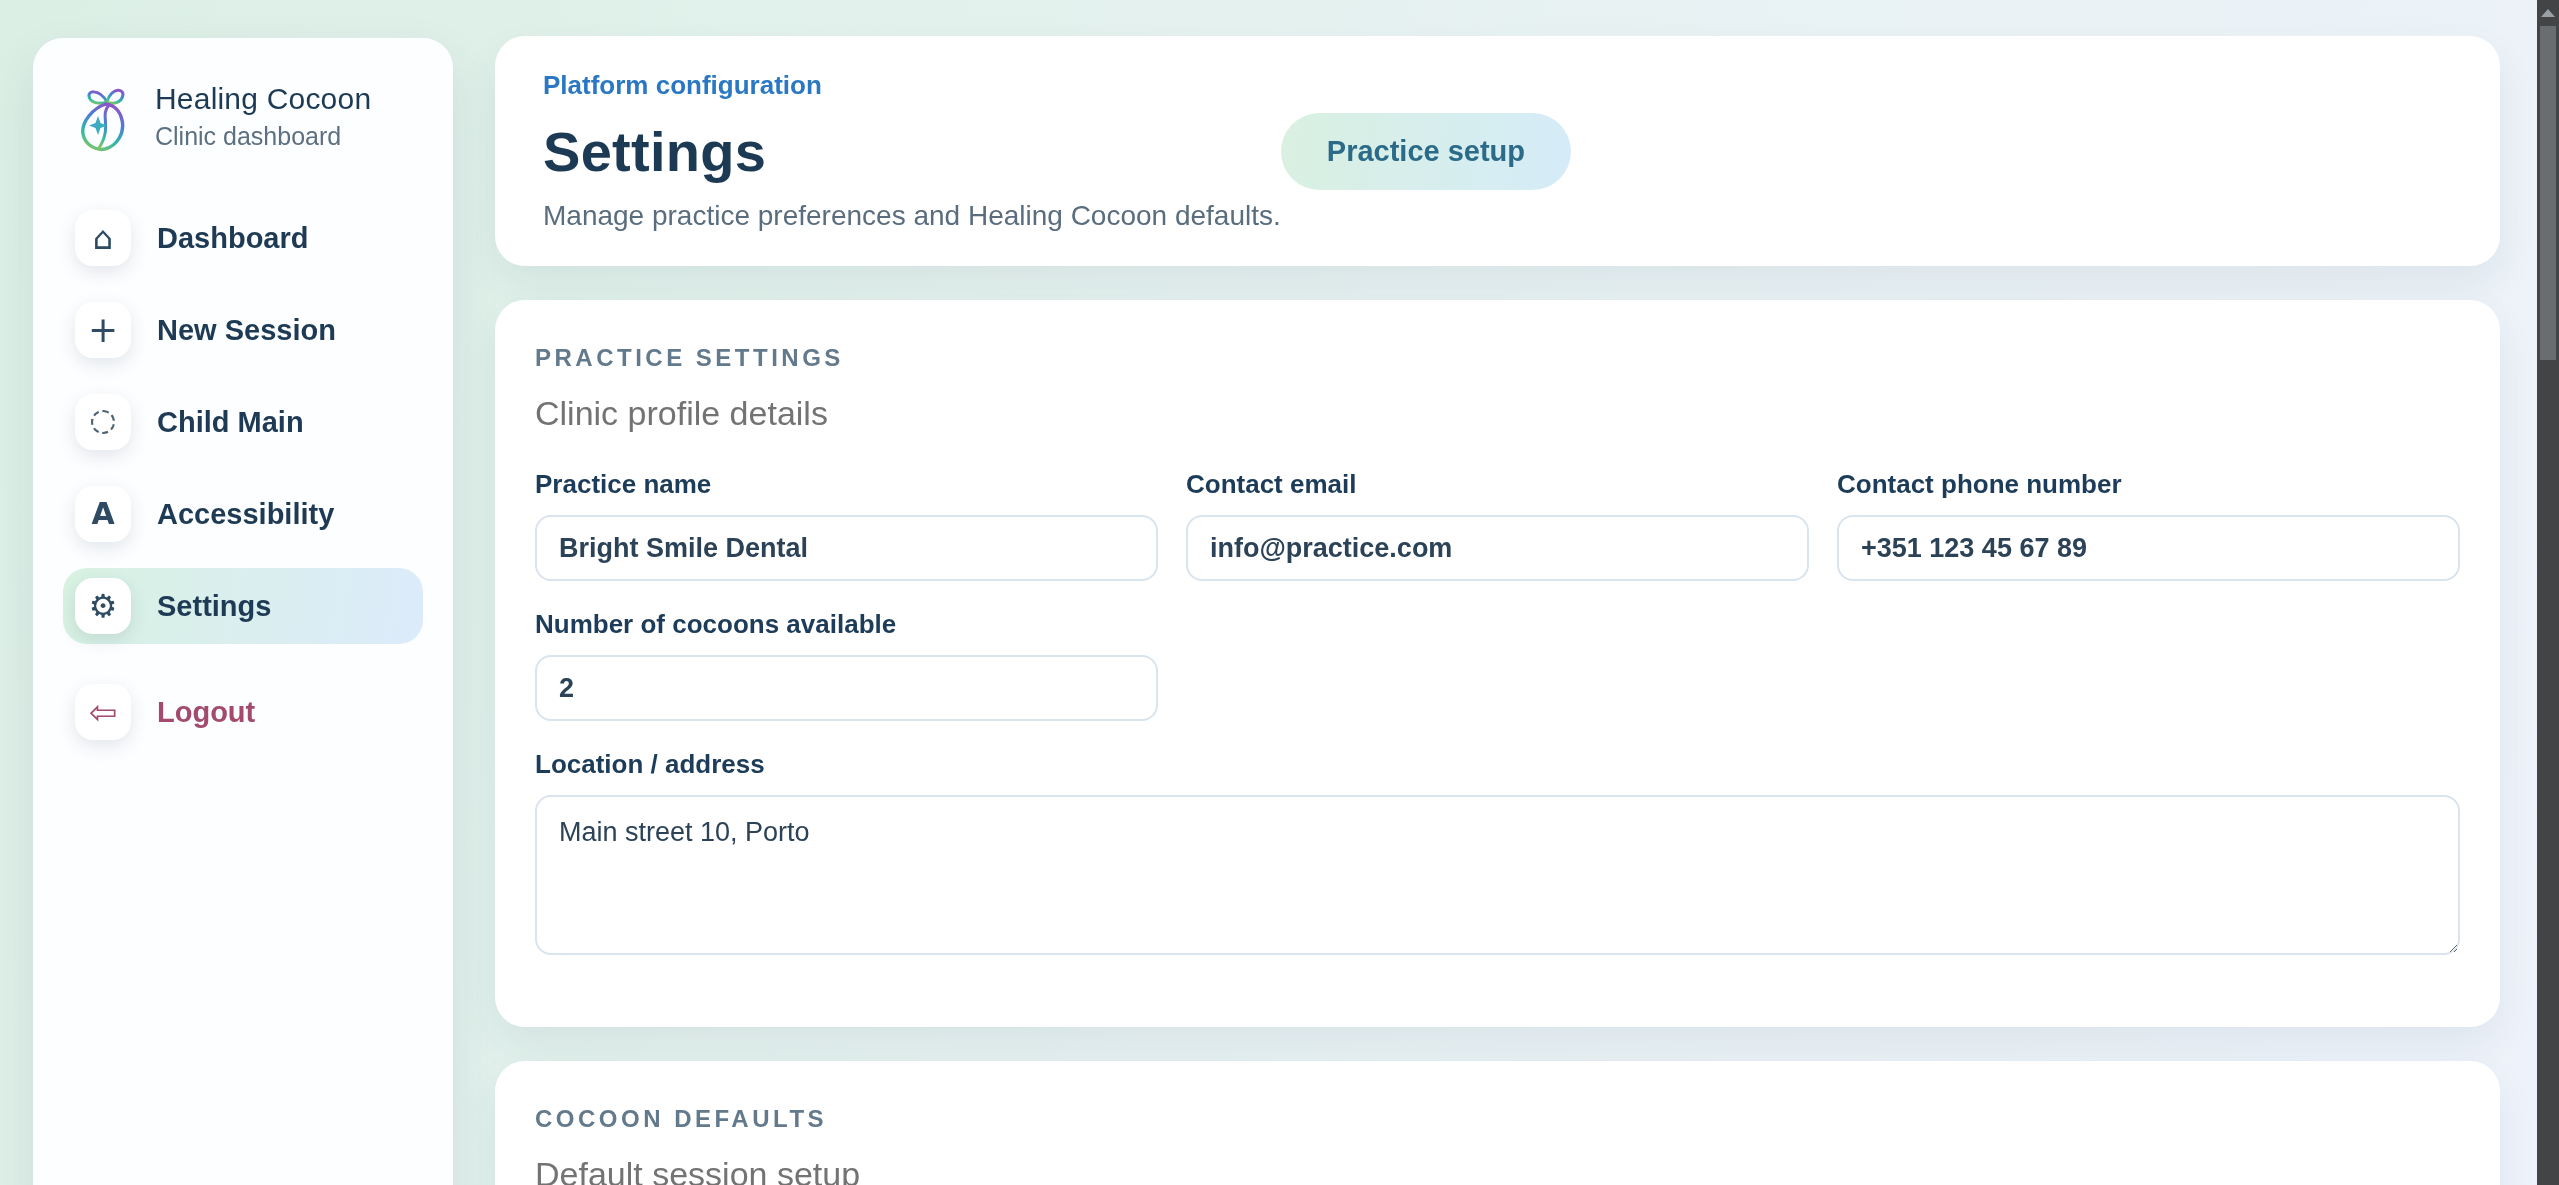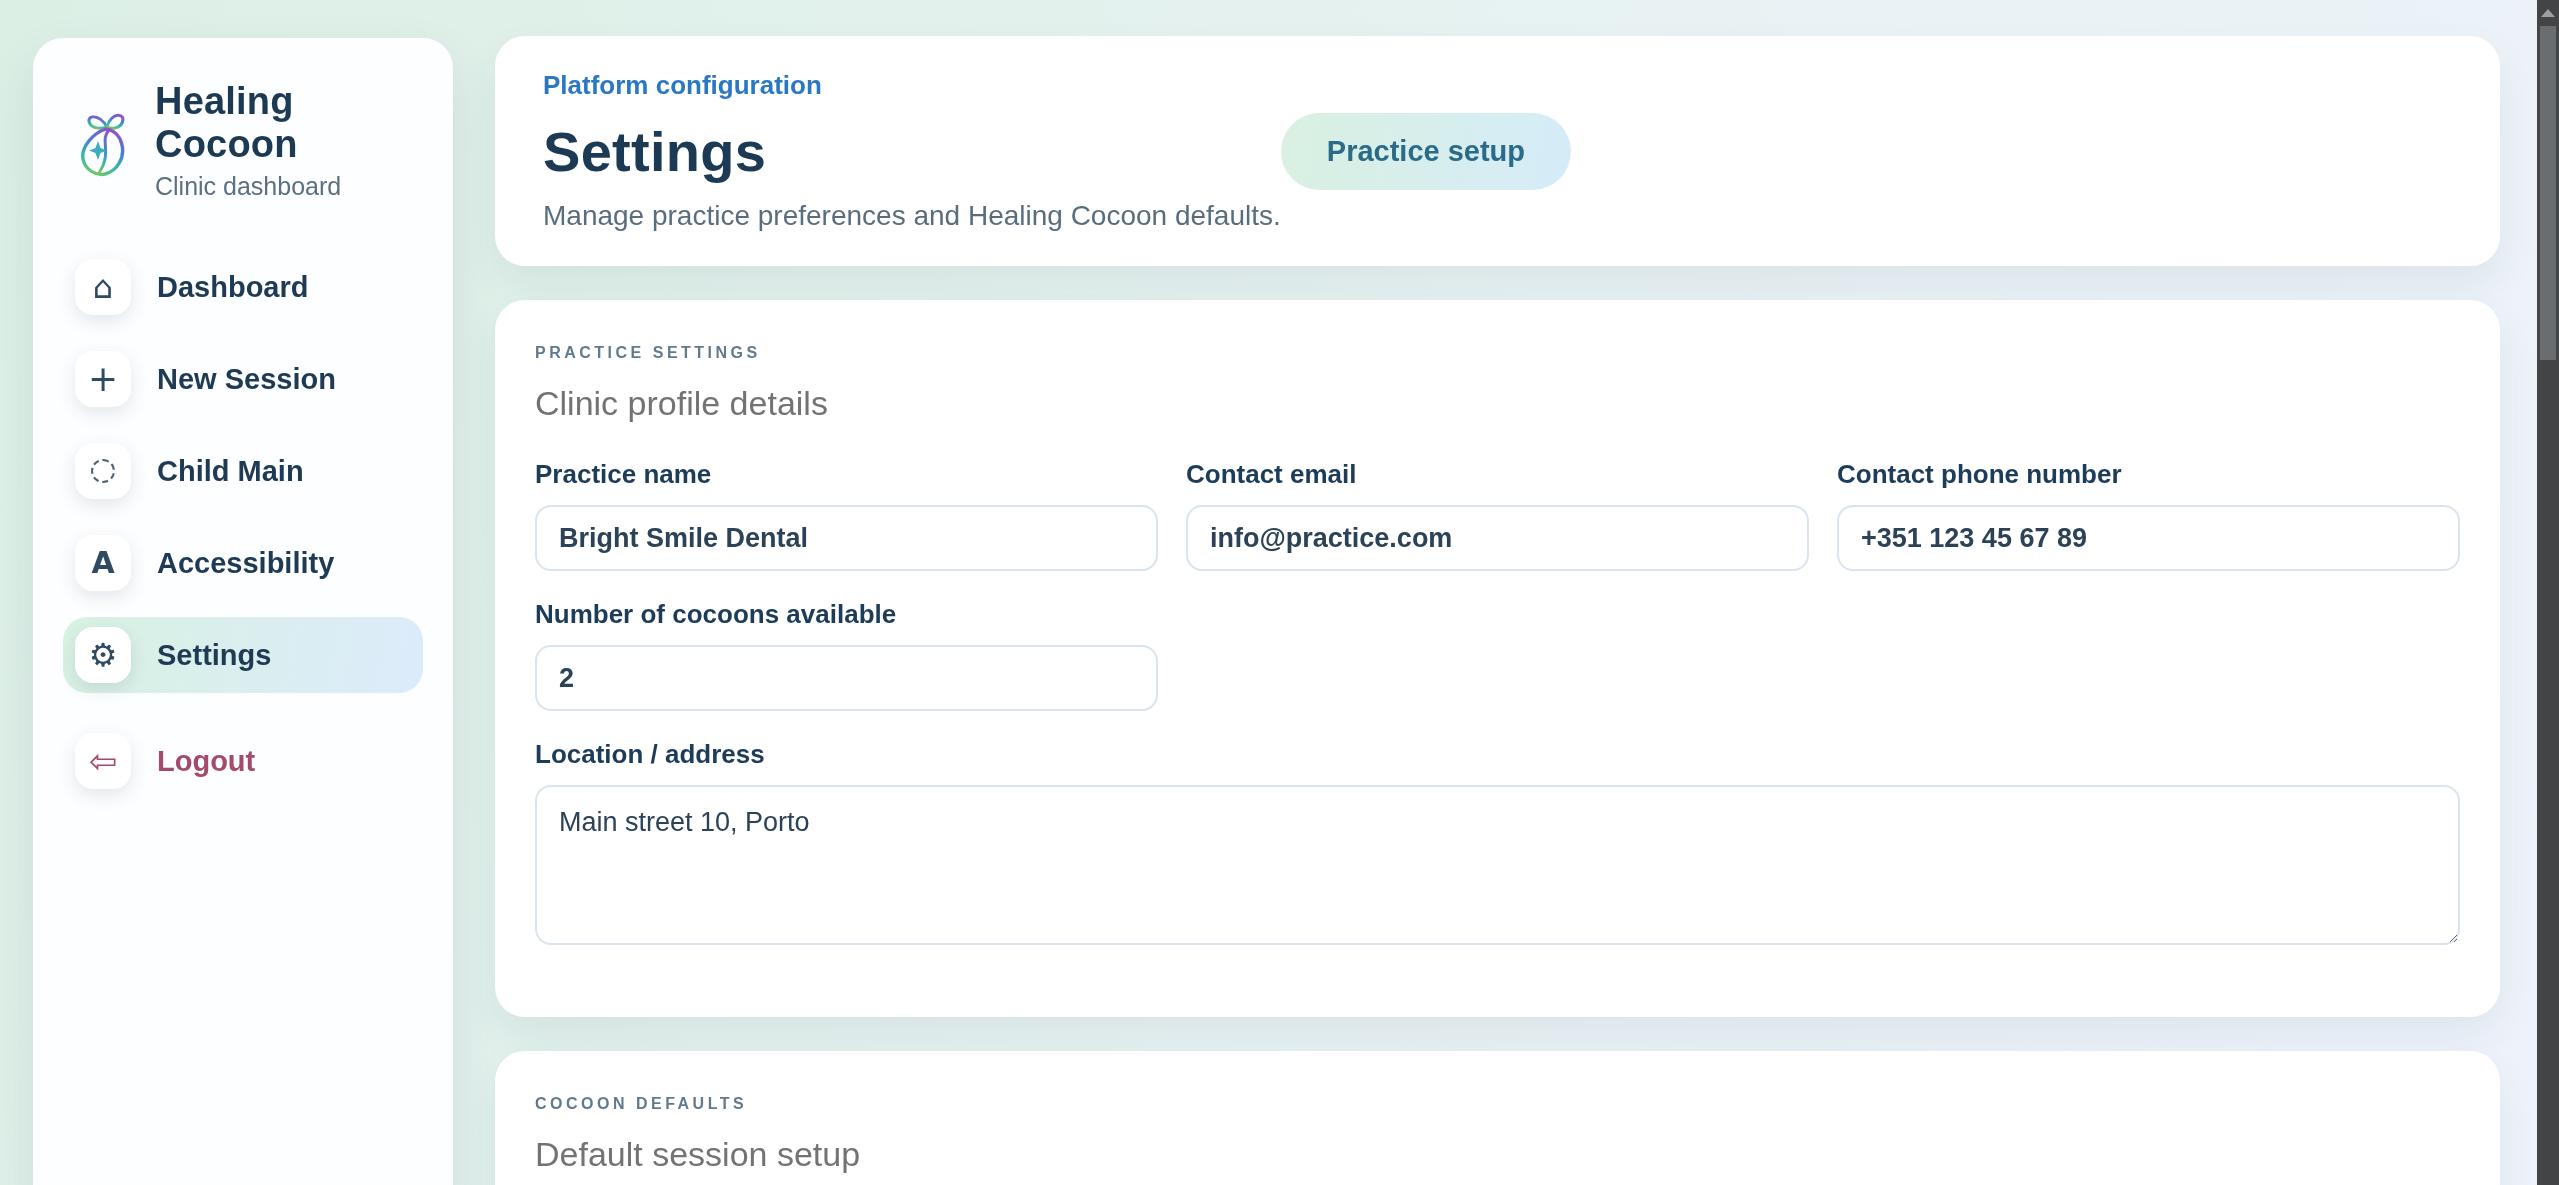--- a/index.html
+++ b/index.html
@@ -19,21 +19,21 @@
 
   
   .sidebar {
     position:absolute; left:33px; top:38px; width:420px; height:1200px;
     background:#fdfeff; border-radius:30px;
     box-shadow:0 22px 50px rgba(30,60,90,.10);
     padding:36px 30px;
   }
   .logo-row { display:flex; align-items:center; gap:18px; margin:6px 0 48px 6px; }
   .logo-svg { width:68px; height:72px; flex:0 0 auto; }
-  .app-name { font-size:38px; font-weight:700; color:#1d3a54; letter-spacing:.2px; }
+  .app-name { font-size:30px; font-weight:400; color:#1d3a54; letter-spacing:.2px; }
   .app-tagline { font-size:25px; color:#5d7081; margin-top:6px; }
 
   .nav-item {
     display:flex; align-items:center;
     padding:10px 12px; margin-bottom:16px;
     border-radius:24px; cursor:pointer;
   }
   .nav-item.active { background:linear-gradient(100deg,#d8f2e2 0%,#dcebfb 100%); }
   .icon-chip {
     width:56px; height:56px; border-radius:18px; background:#ffffff;
@@ -67,21 +67,21 @@
   .pill-button {
     border:none; cursor:pointer;
     background:linear-gradient(100deg,#d9f0e1 0%,#d5ecf9 100%);
     border-radius:999px; padding:22px 46px;
     font-family:inherit; font-size:29px; font-weight:700; color:#2c6b88;
     margin-right:14px;
   }
 
   
   .section-card { margin-top:34px; padding:44px 40px 40px; }
-  .card-eyebrow { font-size:16px; font-weight:600; color:#63798c; letter-spacing:3.5px; margin-bottom:22px; }
+  .card-eyebrow { font-size:24px; font-weight:600; color:#63798c; letter-spacing:3.5px; margin-bottom:22px; }
   .card-title { font-size:34px; font-weight:400; color:#737373; margin-bottom:36px; }
   .form-grid { display:grid; grid-template-columns:1fr 1fr 1fr; column-gap:28px; }
   .field { margin-bottom:28px; }
   .field-label { display:block; font-size:26px; font-weight:600; color:#1d3c59; margin-bottom:15px; }
   .text-input {
     width:100%; height:66px; background:#fff;
     border:2px solid #d9e4ef; border-radius:16px;
     padding:0 22px; font-family:inherit; font-size:27px; color:#2c4257;
     outline:none;
     font-weight:bold;

